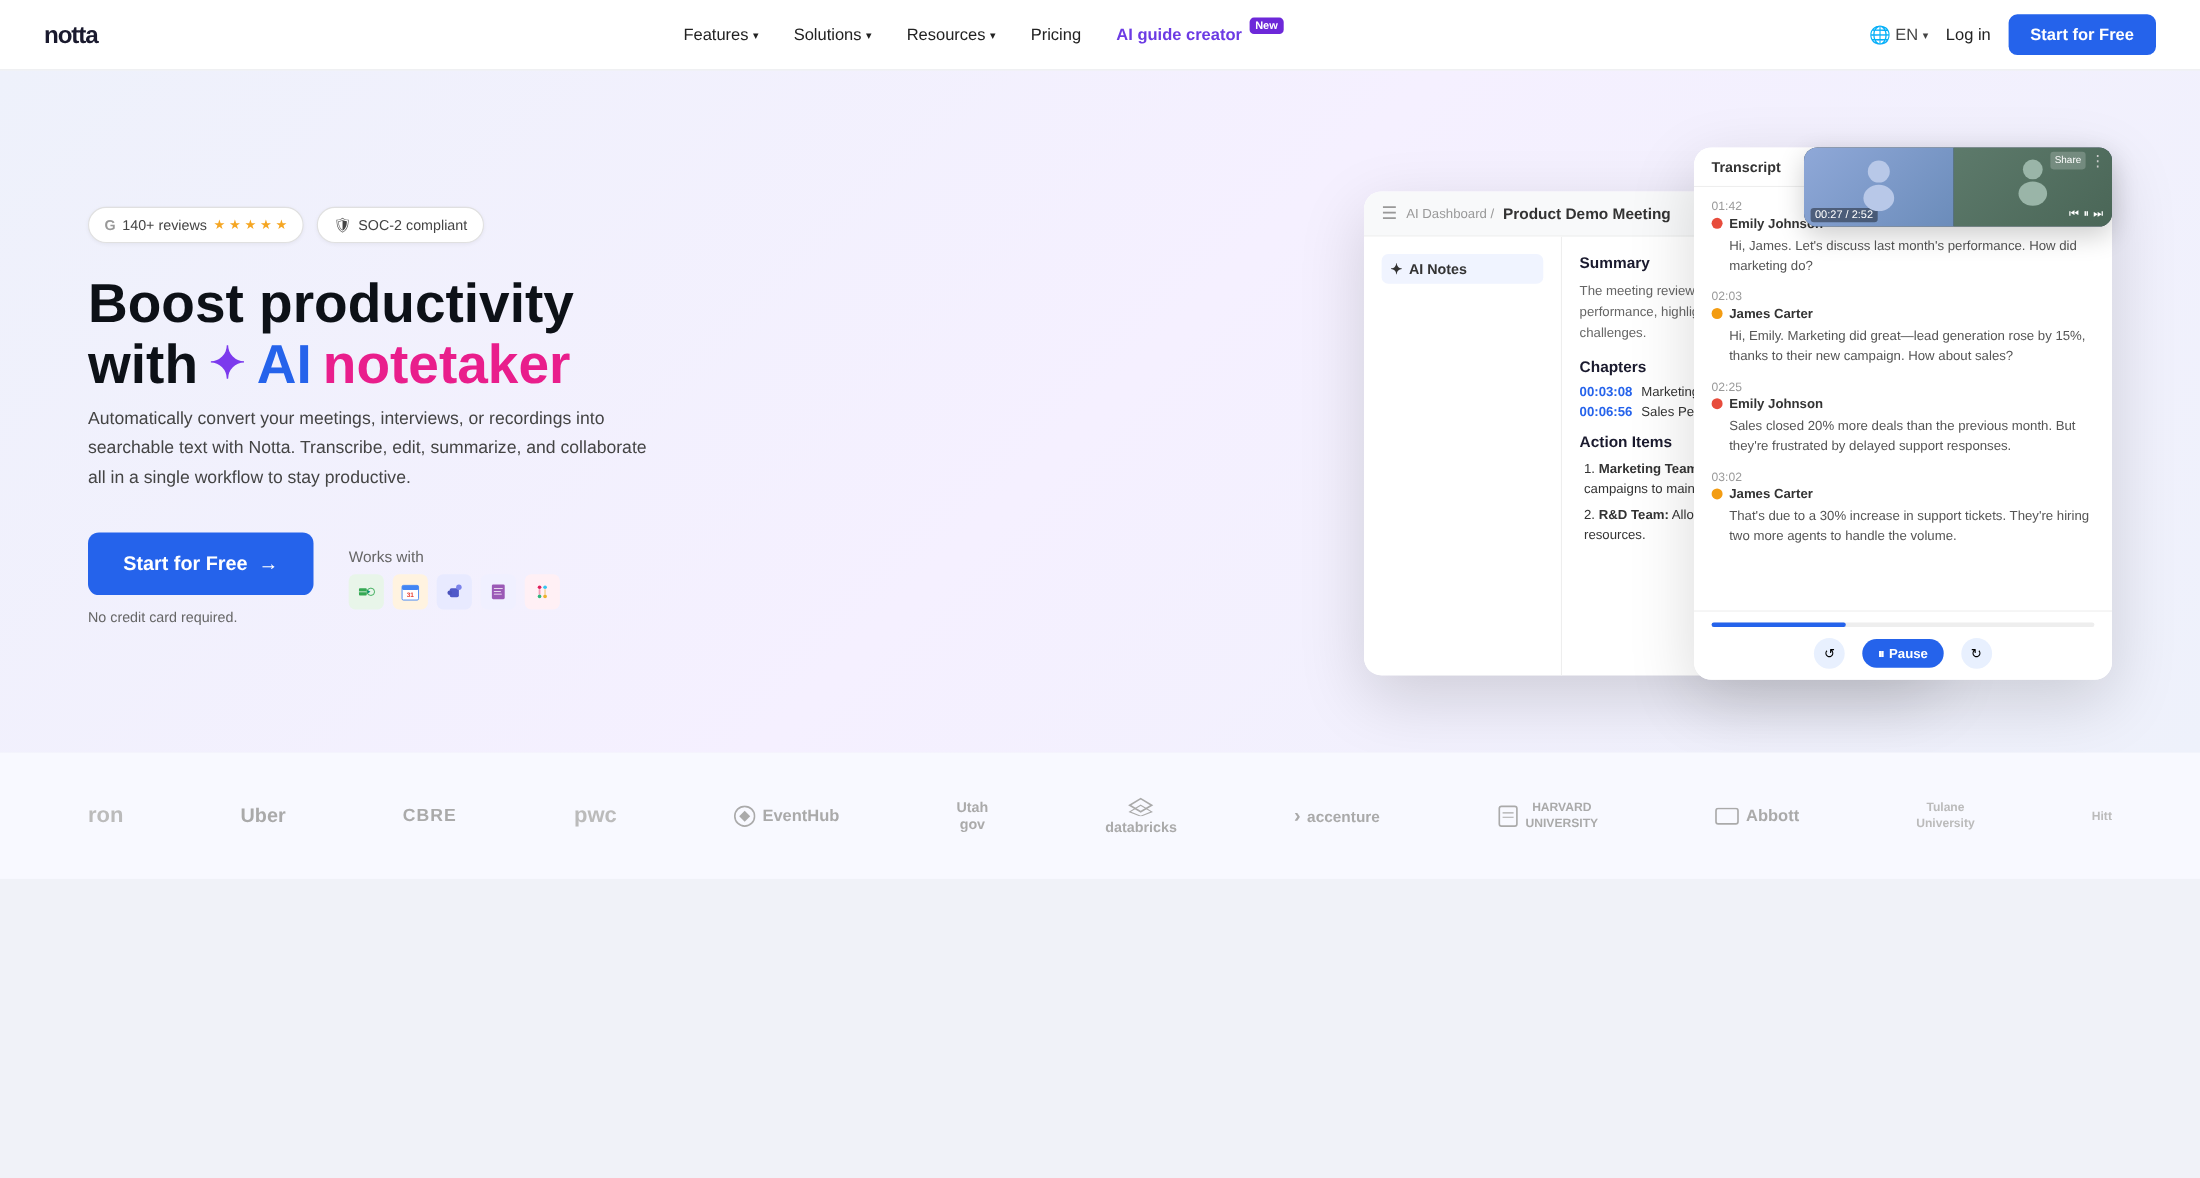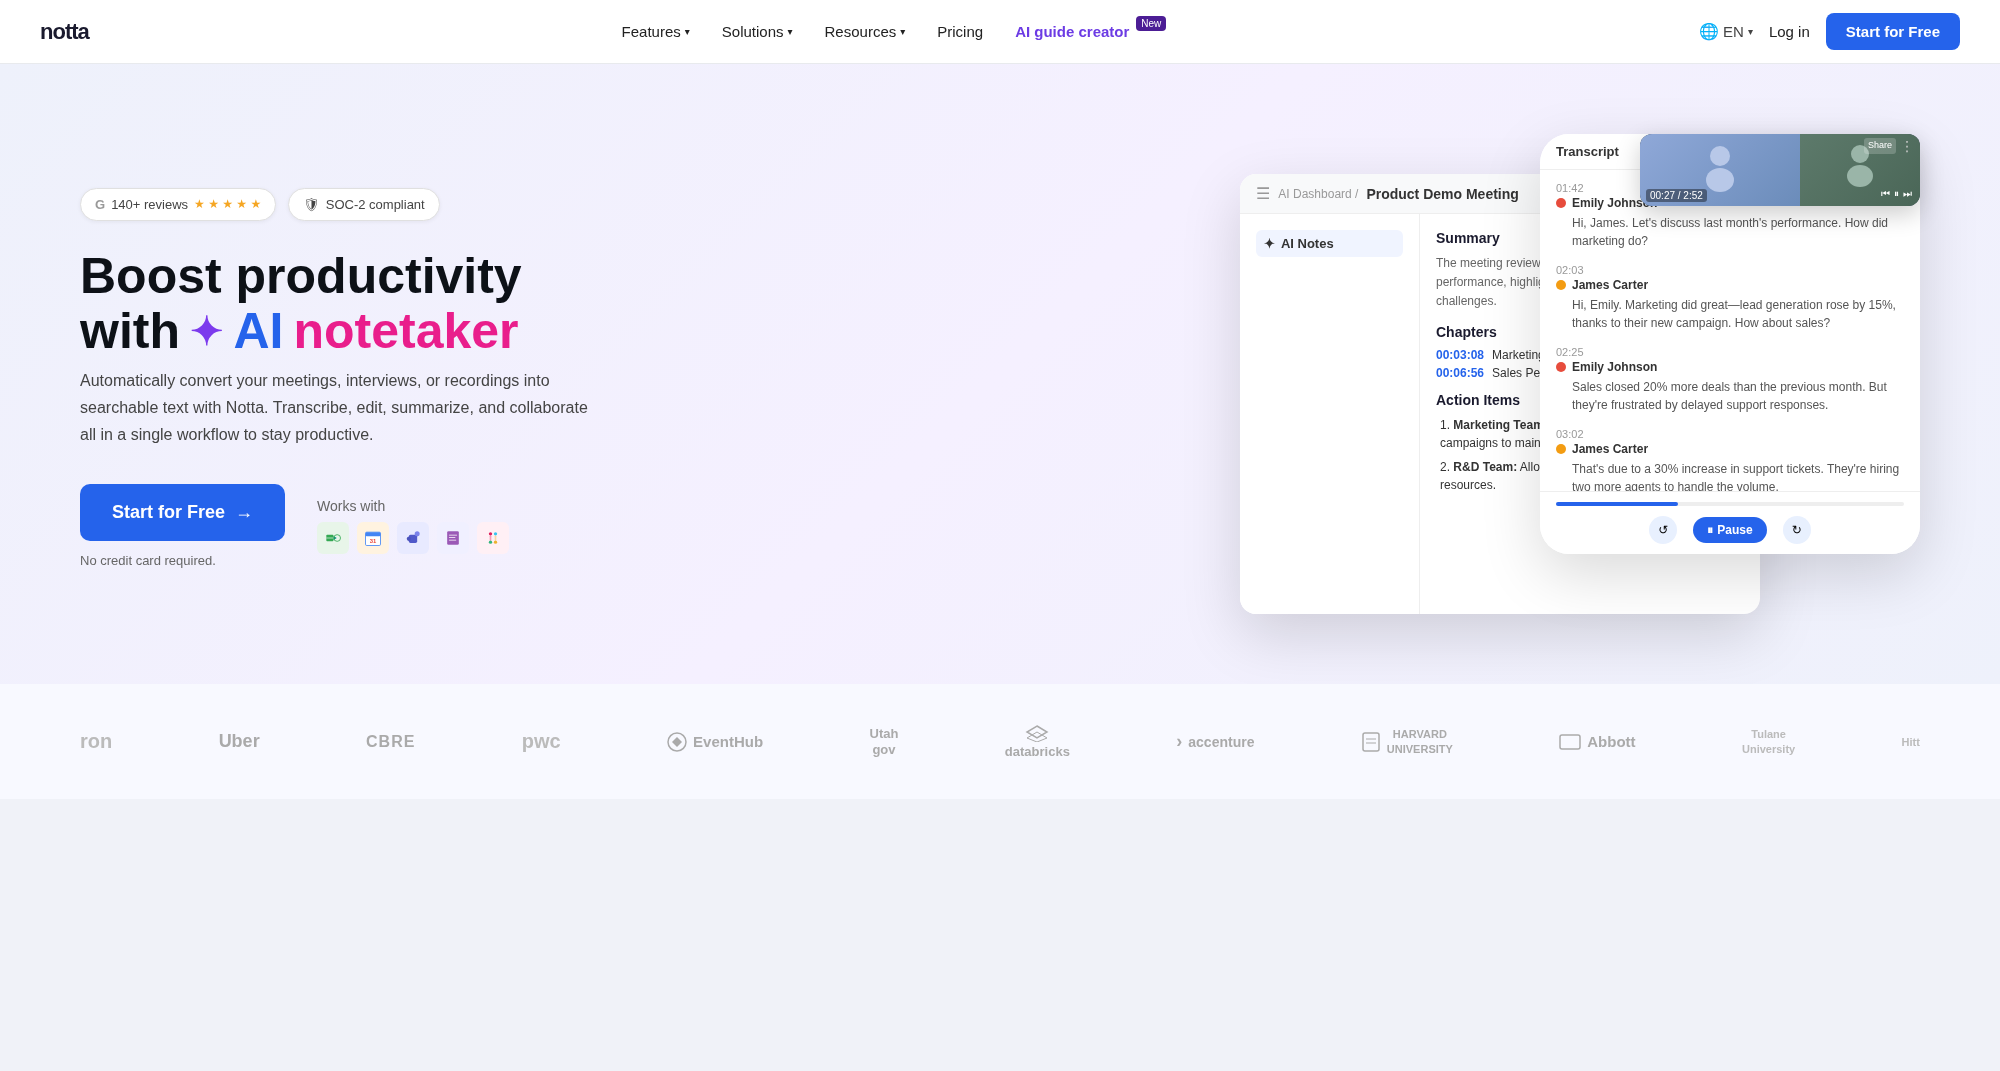--- a/index.html
+++ b/index.html
@@ -12,21 +12,21 @@
       border-bottom: 1px solid #e8eaed; position: sticky; top: 0; z-index: 100;
     }
     .nav-links { display: flex; align-items: center; gap: 8px; }
     .nav-link {
       font-size: 15px; color: #222; padding: 8px 12px; border-radius: 6px;
       cursor: pointer; display: flex; align-items: center; gap: 4px;
       background: none; border: none; font-family: inherit;
     }
     .nav-link-ai { color: #6c3be4; font-weight: 600; }
     .nav-badge {
-      background: #4c1d95; color: #fff; font-size: 10px; font-weight: 400;
+      background: #6d28d9; color: #fff; font-size: 10px; font-weight: 700;
       padding: 2px 5px; border-radius: 4px; margin-left: 3px;
       transform: translateY(-8px); display: inline-block;
     }
     .nav-right { display: flex; align-items: center; gap: 16px; }
     .nav-lang { display: flex; align-items: center; gap: 4px; font-size: 15px; color: #444; cursor: pointer; }
     .nav-login { font-size: 15px; color: #222; cursor: pointer; font-weight: 500; }
     .nav-cta {
       background: #2563eb; color: #fff; border: none; border-radius: 8px;
       padding: 10px 20px; font-size: 15px; font-weight: 600; cursor: pointer;
     }
@@ -91,22 +91,22 @@
     .demo-section-title:first-child { margin-top: 0; }
     .demo-summary-text { font-size: 12px; color: #666; line-height: 1.6; margin-bottom: 12px; }
     .demo-chapter { display: flex; gap: 8px; margin-bottom: 4px; font-size: 12px; }
     .demo-chapter-time { color: #2563eb; font-weight: 600; white-space: nowrap; }
     .demo-chapter-label { color: #333; }
     .demo-action-item { font-size: 12px; color: #333; margin-bottom: 6px; line-height: 1.5; padding-left: 4px; }
     .demo-action-bold { font-weight: 700; }
 
     
     .demo-transcript {
-      right: 0; top: 0; width: 380px; height: 420px;
-      display: flex; flex-direction: column; border-radius: 29px;
+      right: 0; top: 0; width: 380px; height: 484px;
+      display: flex; flex-direction: column;
     }
     .transcript-header {
       padding: 10px 16px; border-bottom: 1px solid #eee;
       font-size: 13px; font-weight: 600; color: #333;
       background: #fff;
     }
     .transcript-body { flex: 1; overflow-y: auto; padding: 12px 16px; }
     .transcript-entry { margin-bottom: 14px; }
     .transcript-time { font-size: 11px; color: #999; margin-bottom: 2px; }
     .transcript-speaker { display: flex; align-items: center; gap: 6px; margin-bottom: 4px; }
@@ -260,21 +260,21 @@
         <div style="flex:1;background:linear-gradient(135deg,#8fa8d8,#6b8cba);position:relative;">
           <div style="position:absolute;bottom:4px;left:6px;font-size:10px;color:#fff;background:rgba(0,0,0,0.4);padding:1px 4px;border-radius:3px;">
             <span>00:27 / 2:52</span>
           </div>
 
           <svg style="position:absolute;top:8px;left:50%;transform:translateX(-50%);" width="40" height="50" viewBox="0 0 40 50">
             <circle cx="20" cy="14" r="10" fill="#b8c8e8"></circle>
             <ellipse cx="20" cy="38" rx="14" ry="12" fill="#b8c8e8"></ellipse>
           </svg>
         </div>
-        <div style="width:120px;background:linear-gradient(135deg,#5d7a6b,#4a6657);position:relative;">
+        <div style="width:144px;background:linear-gradient(135deg,#5d7a6b,#4a6657);position:relative;">
           <svg style="position:absolute;top:8px;left:50%;transform:translateX(-50%);" width="36" height="46" viewBox="0 0 36 46">
             <circle cx="18" cy="12" r="9" fill="#9ab5a8"></circle>
             <ellipse cx="18" cy="34" rx="13" ry="11" fill="#9ab5a8"></ellipse>
           </svg>
           <div style="position:absolute;top:4px;right:6px;display:flex;gap:4px;">
             <span style="font-size:12px;color:#fff;background:rgba(255,255,255,0.2);padding:2px 4px;border-radius:3px;font-size:9px;">Share</span>
             <span style="color:#ccc;font-size:14px;">⋮</span>
           </div>
 
           <div style="position:absolute;bottom:6px;right:8px;display:flex;gap:4px;align-items:center;">

